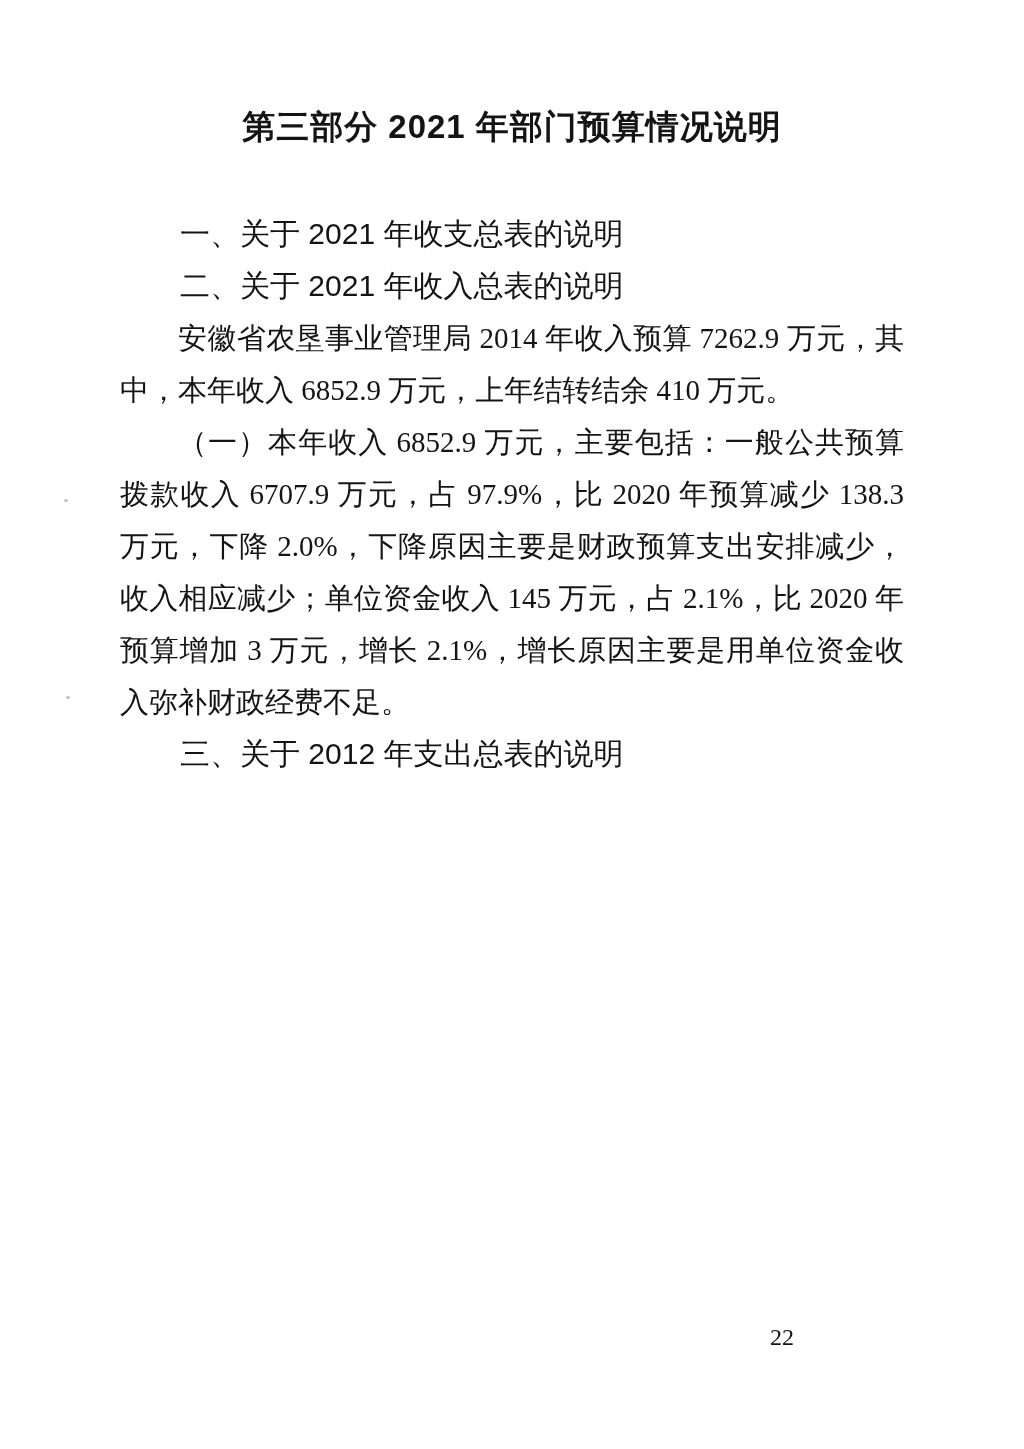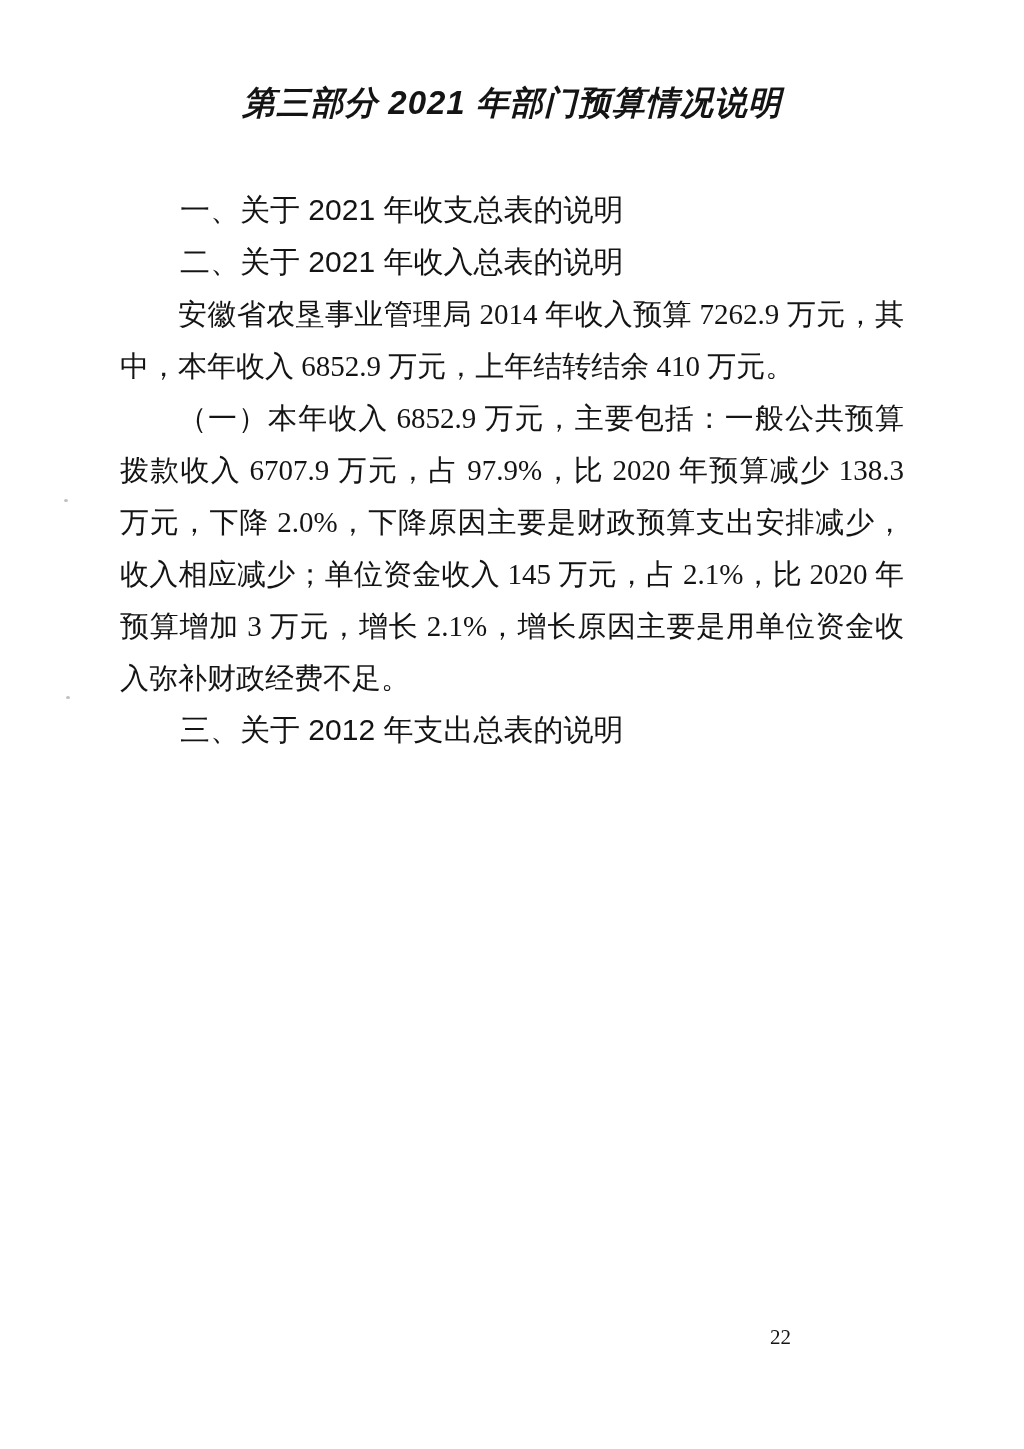--- a/index.html
+++ b/index.html
@@ -12,29 +12,28 @@
     color: #141414;
     font-family: "Liberation Serif", "DejaVu Serif", serif;
   }
   .doc {
     position: absolute;
     left: 120px;
     top: 0;
     width: 784px;
   }
   .title {
-    margin-top: 80px;
+    margin-top: 104px;
     line-height: 46px;
     font-family: "Liberation Sans", "DejaVu Sans", sans-serif;
     font-weight: bold;
     font-size: 33px;
     text-align: center;
     letter-spacing: 1px;
     white-space: nowrap;
-    font-style: italic;
   }
   .body-blocks {
     margin-top: 58px;
   }
   .heading {
     font-family: "Liberation Sans", "DejaVu Sans", sans-serif;
     font-weight: normal;
     font-size: 30px;
     line-height: 52px;
     text-indent: 2em;
@@ -43,21 +42,21 @@
   .para {
     font-size: 29px;
     line-height: 52px;
     text-align: justify;
     text-indent: 2em;
   }
   .page-number {
     position: absolute;
     left: 770px;
     top: 1322px;
-    font-size: 21px;
+    font-size: 24px;
     line-height: 30px;
     font-family: "Liberation Serif", "DejaVu Serif", serif;
   }
   .speck {
     position: absolute;
     width: 4px;
     height: 3px;
     border-radius: 50%;
     background: #8a8a8a;
     opacity: 0.55;

